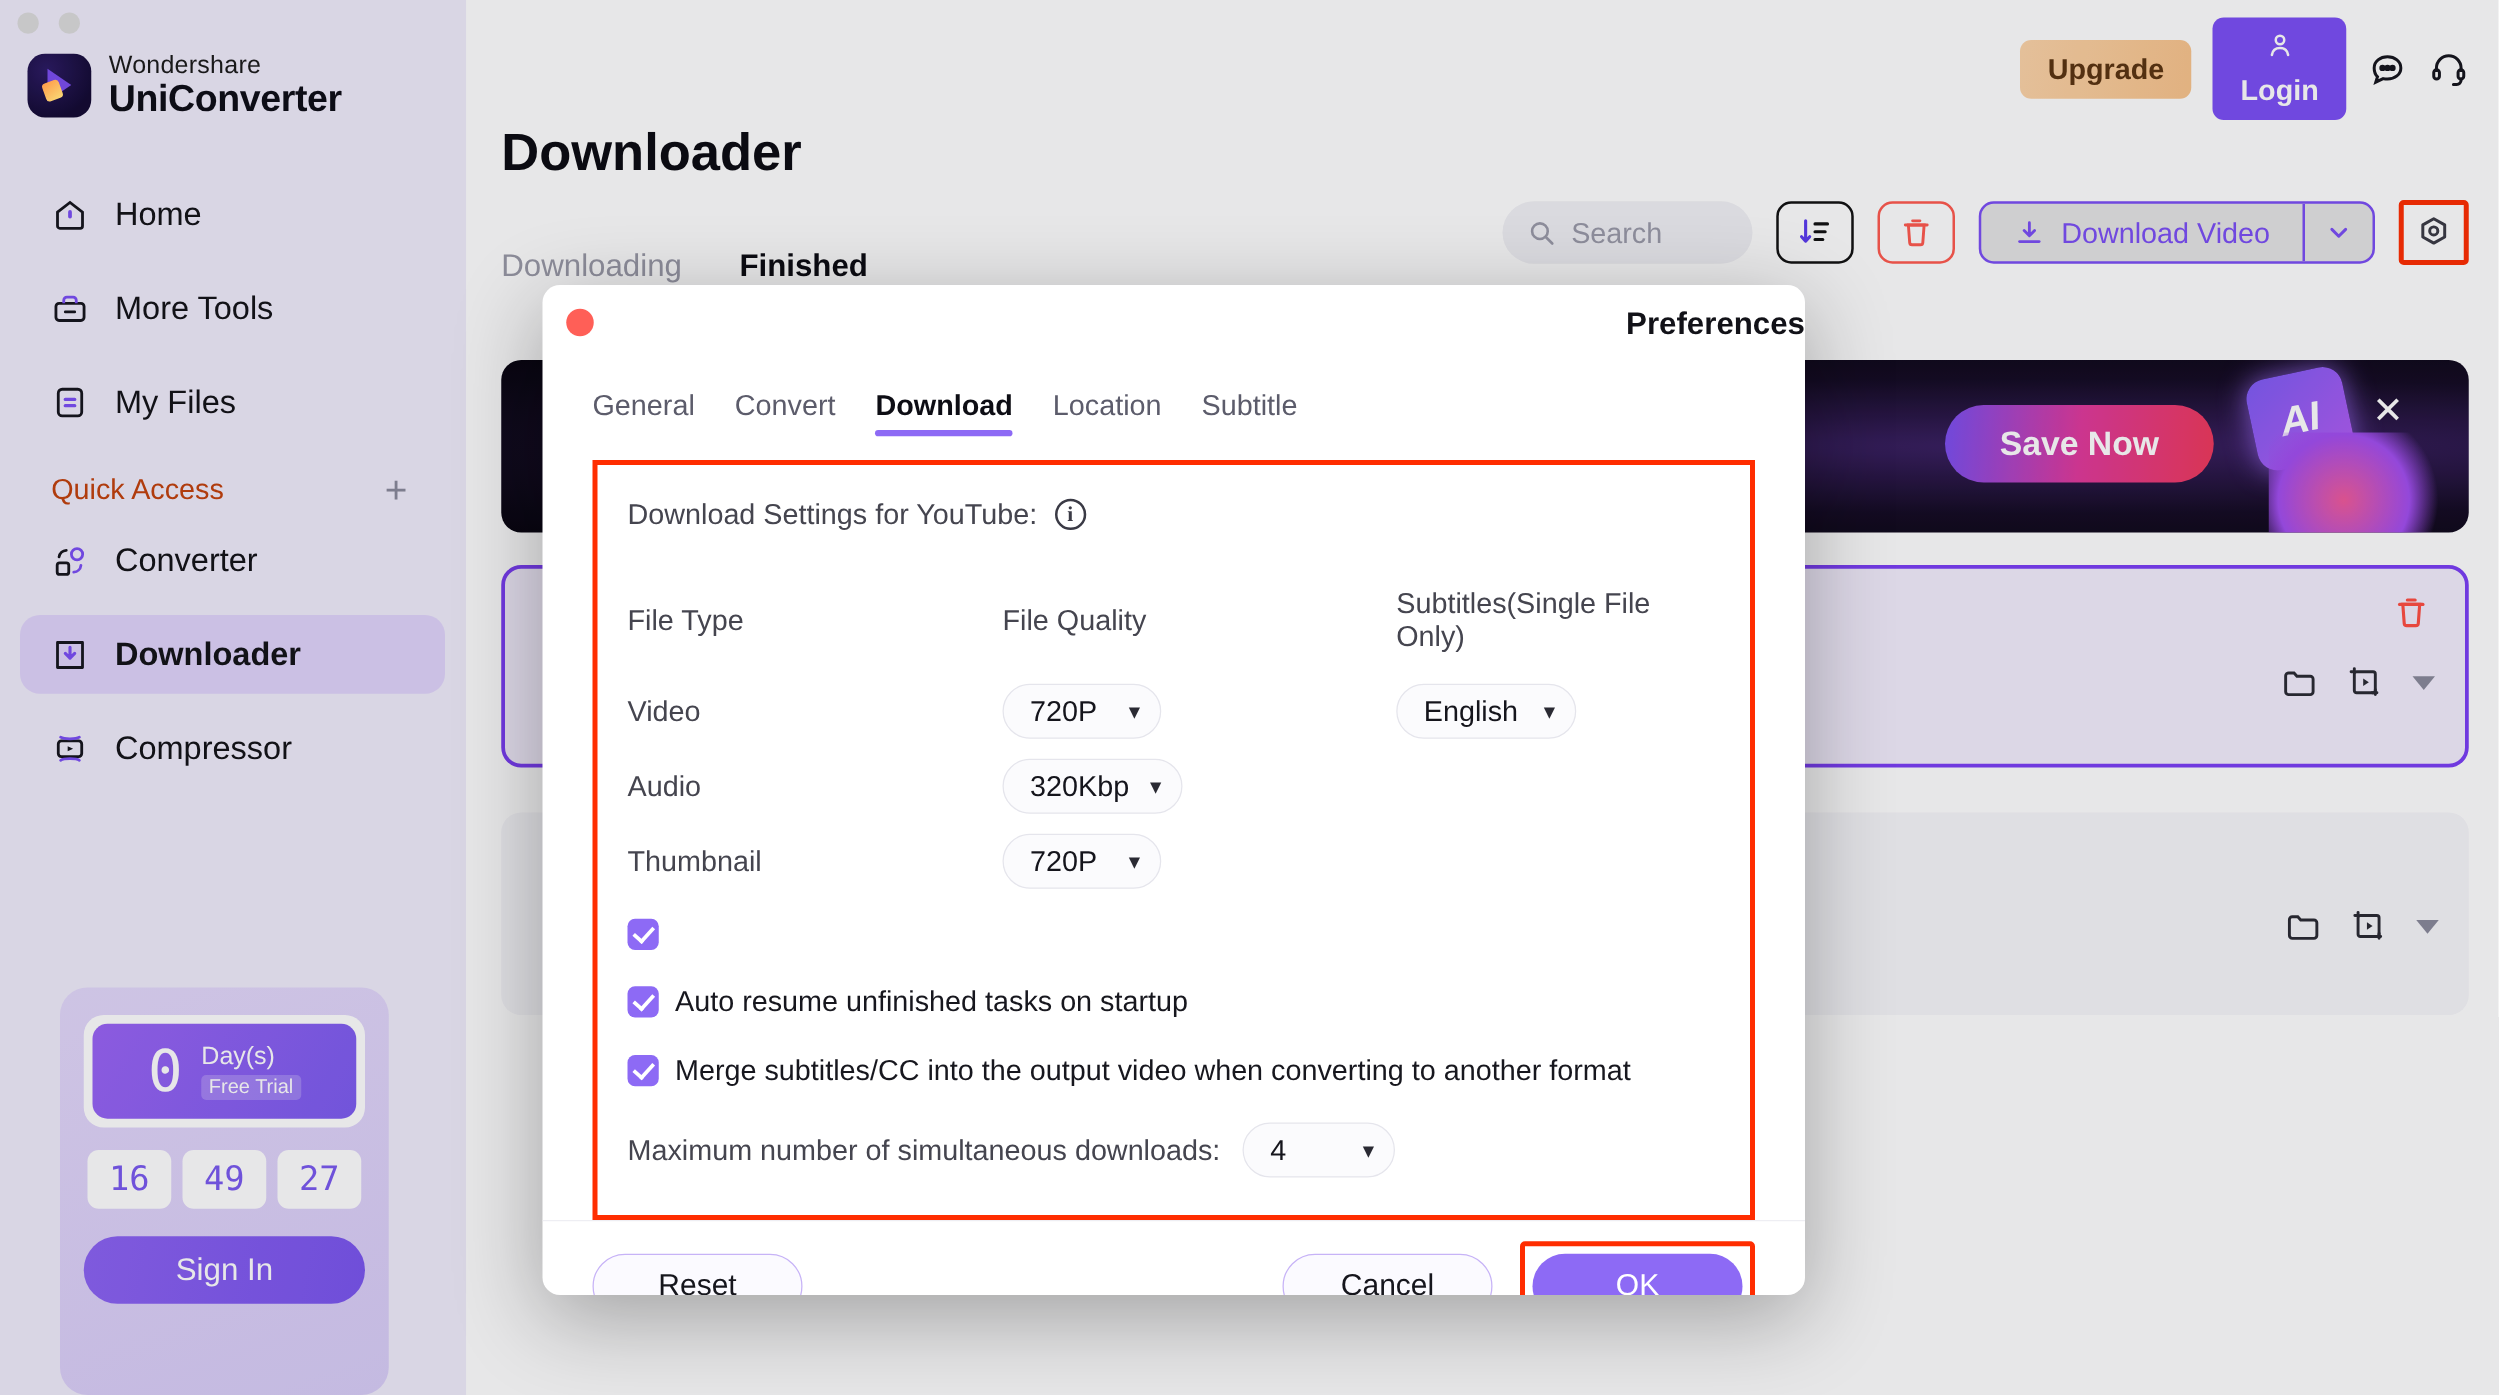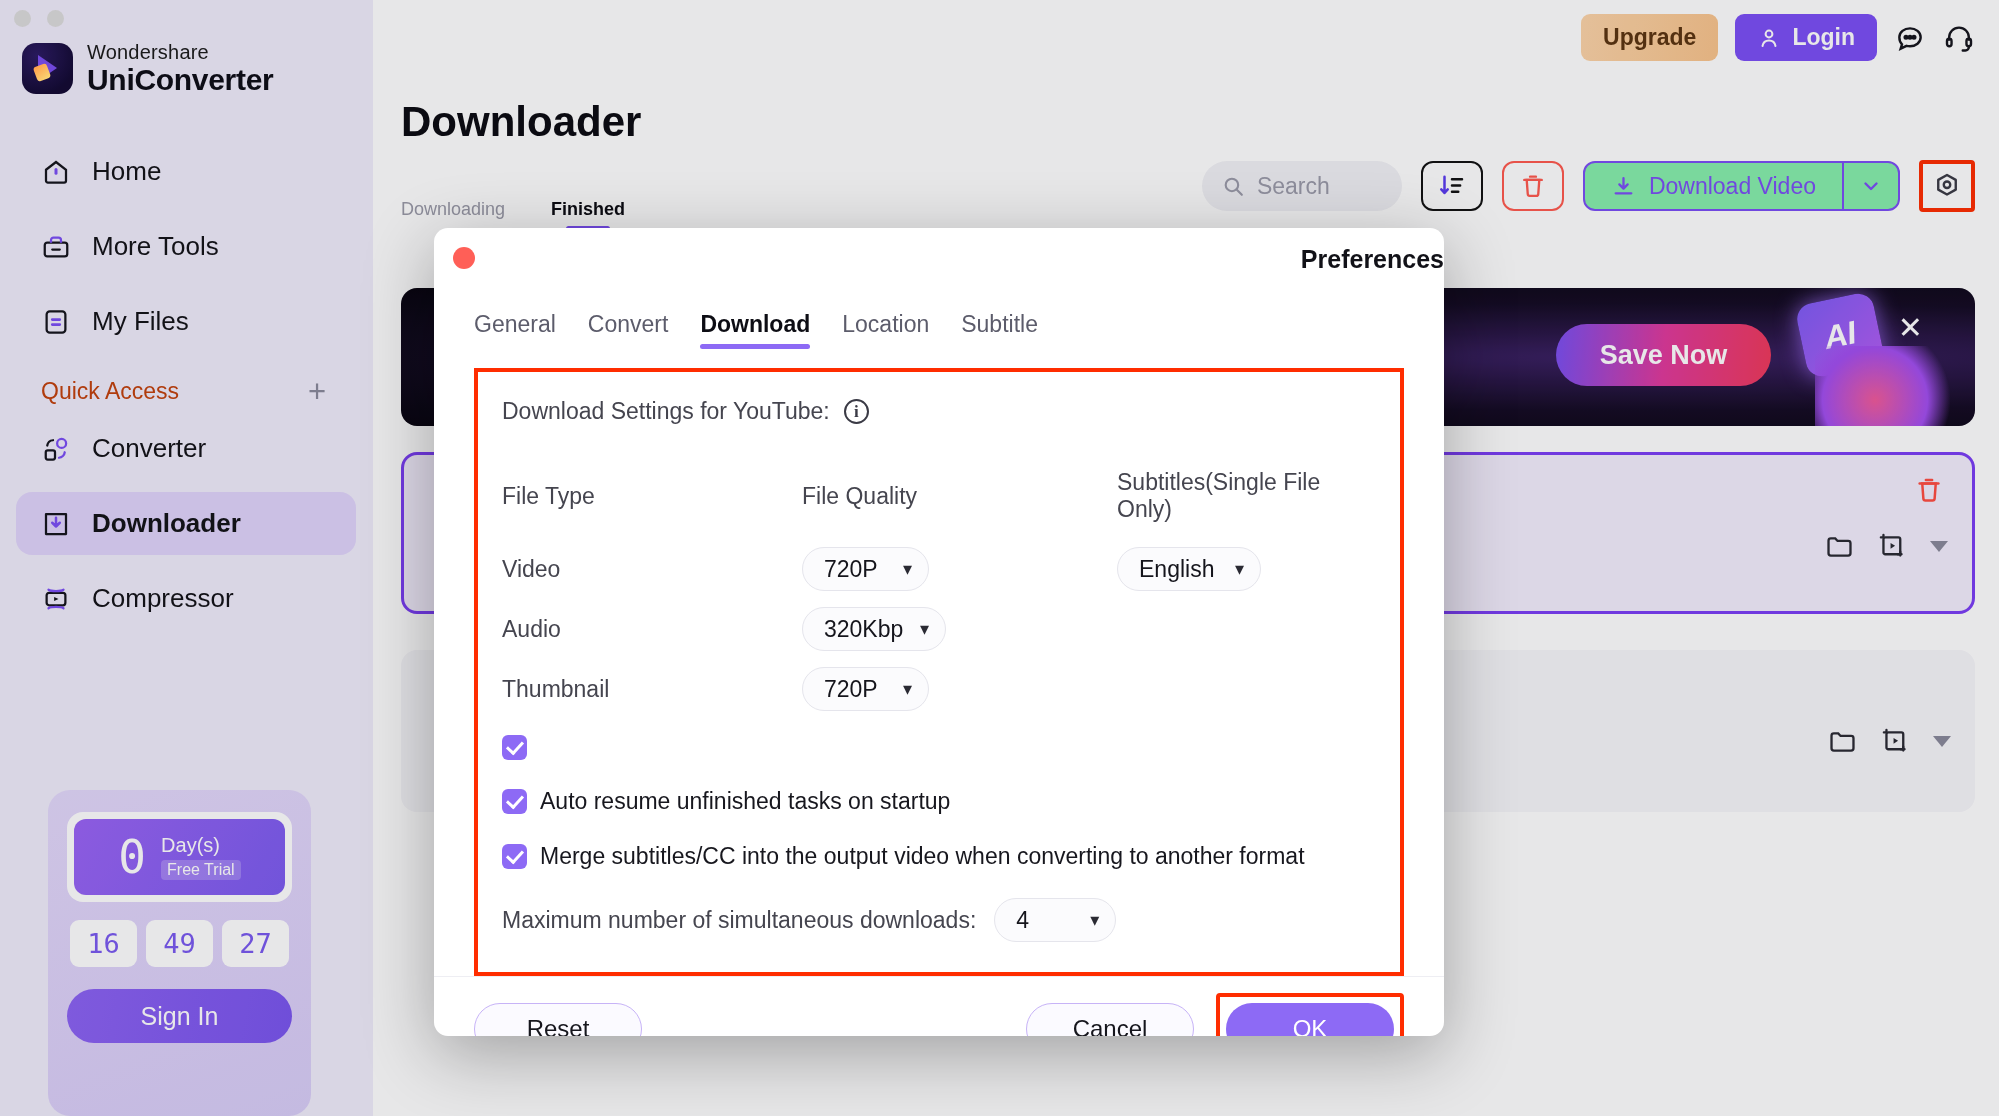--- a/index.html
+++ b/index.html
@@ -102,48 +102,48 @@
 
   .topbar { position: absolute; right: 24px; top: 14px; display: flex; align-items: center; gap: 17px; }
   .btn-upgrade {
     background: linear-gradient(100deg,#fcd4a8,#f9c48c);
     color: #5b3410; font-weight: bold; font-size: 23px;
     border-radius: 9px; padding: 10px 22px; border: none; cursor: pointer;
   }
   .btn-login {
     background: #7b4ef5; color: #fff; font-weight: bold; font-size: 23px;
     border-radius: 9px; padding: 10px 22px; border: none; cursor: pointer;
-    display: flex; align-items: center; gap: 11px;
+    display: flex; align-items: center; gap: 11px; flex-direction: column;
   }
   .icn-top { width: 32px; height: 32px; cursor: pointer; }
 
   .page-title { position: absolute; left: 28px; top: 98px; font-size: 42px; font-weight: bold; color: #0b0b11; }
 
   .tabs { position: absolute; left: 28px; top: 178px; display: flex; gap: 46px; align-items: flex-end; }
-  .tab { font-size: 18px; color: #9a9aa8; cursor: pointer; padding-bottom: 9px; position: relative; }
+  .tab { font-size: 25px; color: #9a9aa8; cursor: pointer; padding-bottom: 9px; position: relative; }
   .tab.active { color: #0b0b11; font-weight: bold; margin-top: 21px; }
   .tab.active::after {
     content: ""; position: absolute; left: 50%; transform: translateX(-50%);
     bottom: -2px; width: 44px; height: 5px; border-radius: 3px; background: #7b4ef5;
   }
 
   .toolbar { position: absolute; right: 24px; top: 160px; display: flex; align-items: center; gap: 19px; }
   .search {
     width: 200px; height: 50px; background: #f1f1f5; border-radius: 25px;
     display: flex; align-items: center; gap: 11px; padding: 0 19px;
   }
   .search span { color: #9b9baa; font-size: 23px; }
   .sq-btn {
     width: 62px; height: 50px; border-radius: 12px; border: 2px solid #111;
     display: flex; align-items: center; justify-content: center; background: #fff; cursor: pointer;
   }
   .sq-btn.red { border-color: #ff5a4e; }
   .dl-group {
     height: 50px; border: 2px solid #7b4ef5; border-radius: 12px;
-    display: flex; align-items: center; background: #86efac; overflow: hidden;
+    display: flex; align-items: center; background: #e5e5e5; overflow: hidden;
   }
   .dl-main {
     display: flex; align-items: center; gap: 13px; padding: 0 26px;
     height: 100%; color: #7b4ef5; font-size: 23px; cursor: pointer;
   }
   .dl-split { width: 2px; height: 100%; background: #7b4ef5; }
   .dl-caret { width: 54px; height: 100%; display: flex; align-items: center; justify-content: center; cursor: pointer; }
   .gear-wrap {
     width: 56px; height: 52px; border: 4px solid #ff2d00; border-radius: 4px;
     display: flex; align-items: center; justify-content: center; background: #fff; cursor: pointer;

